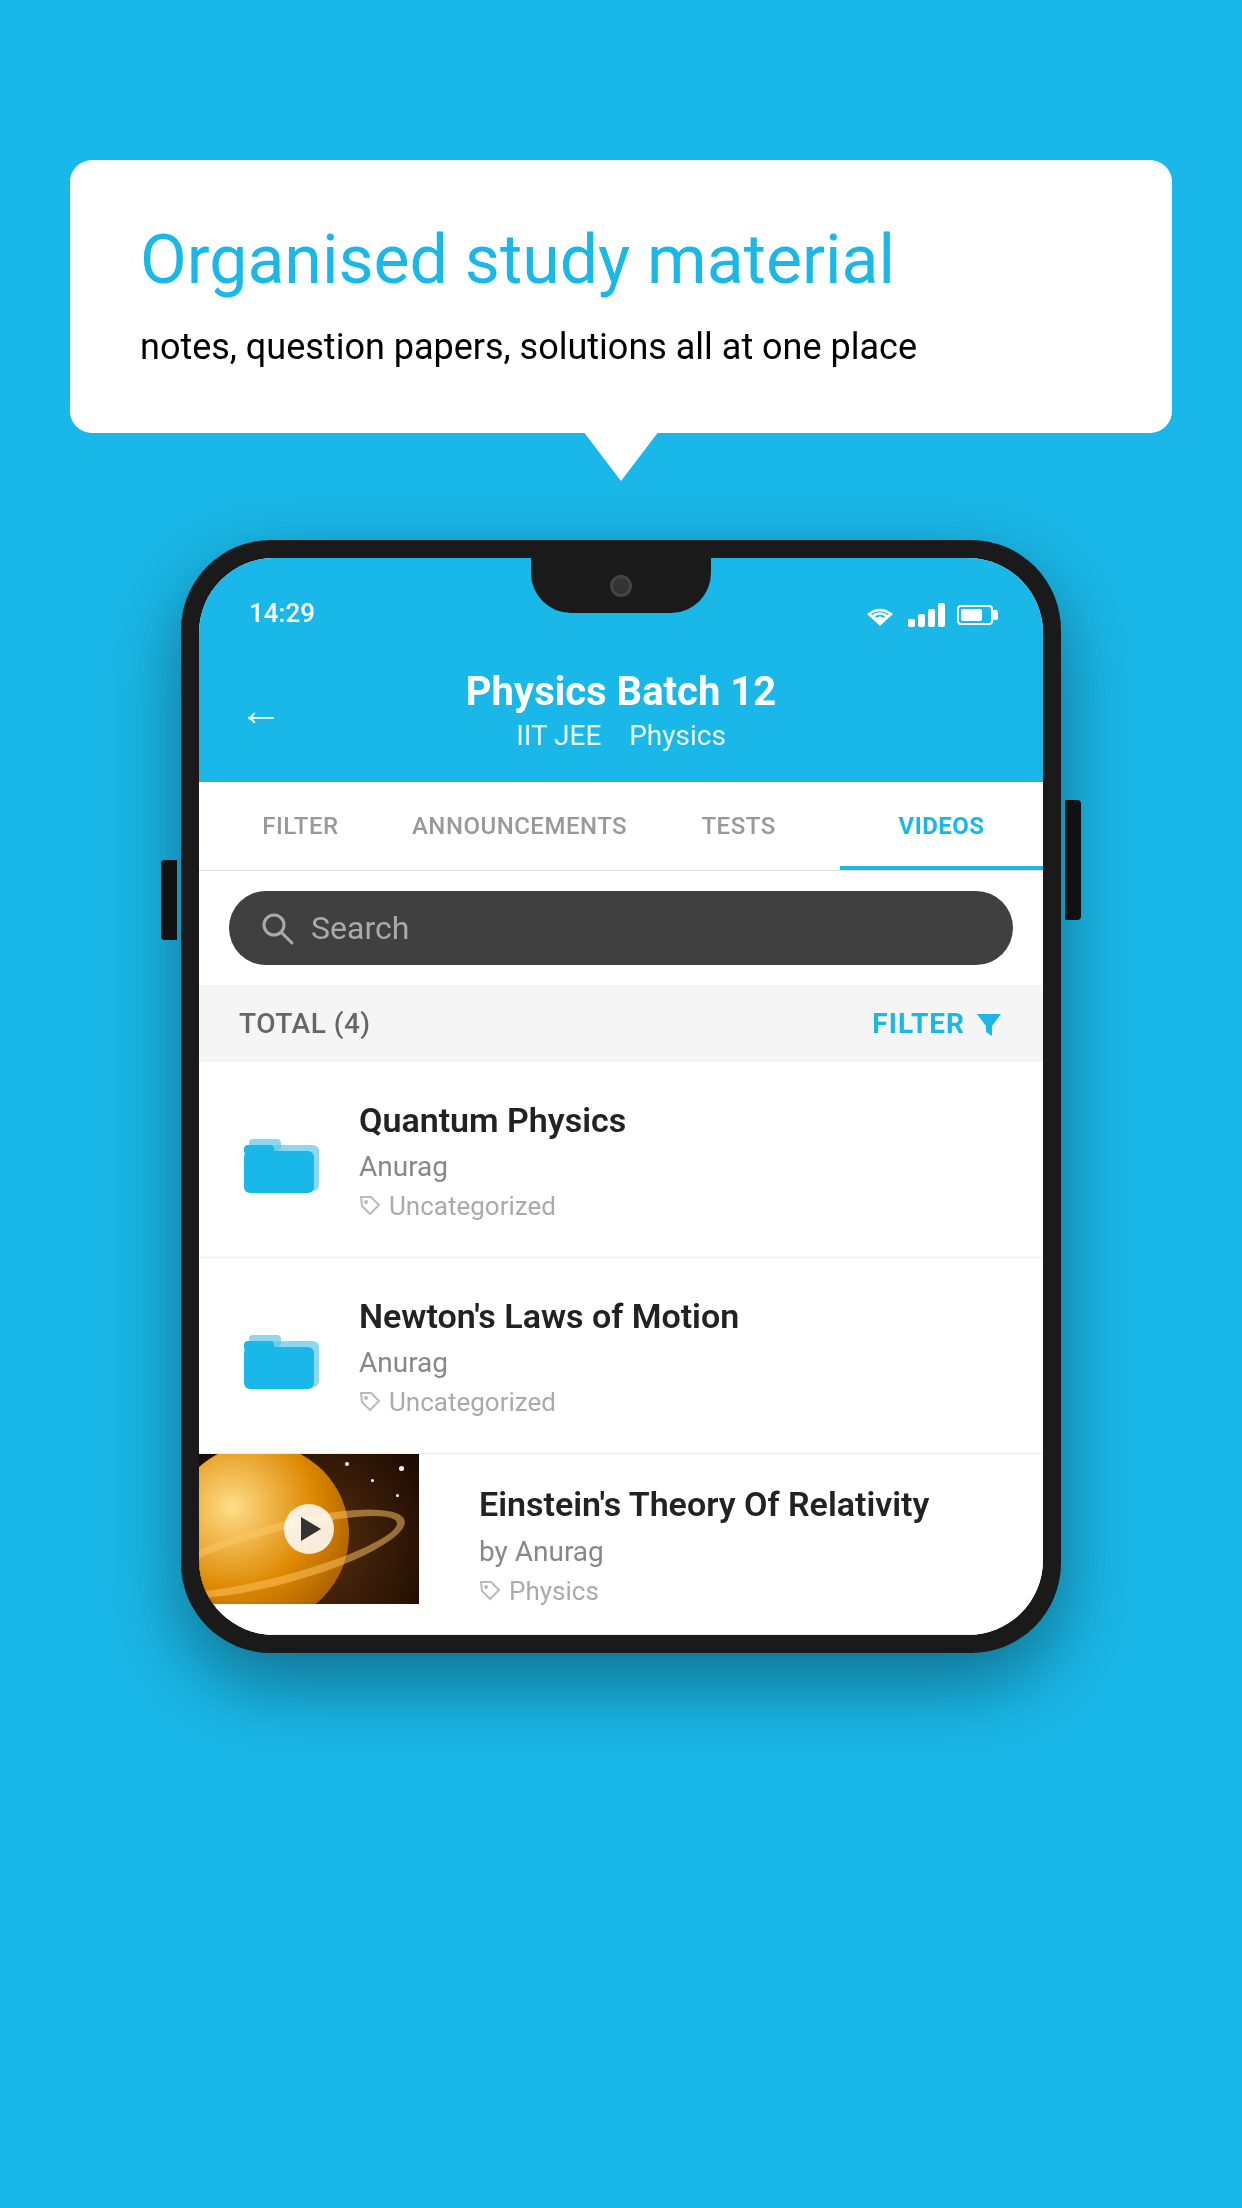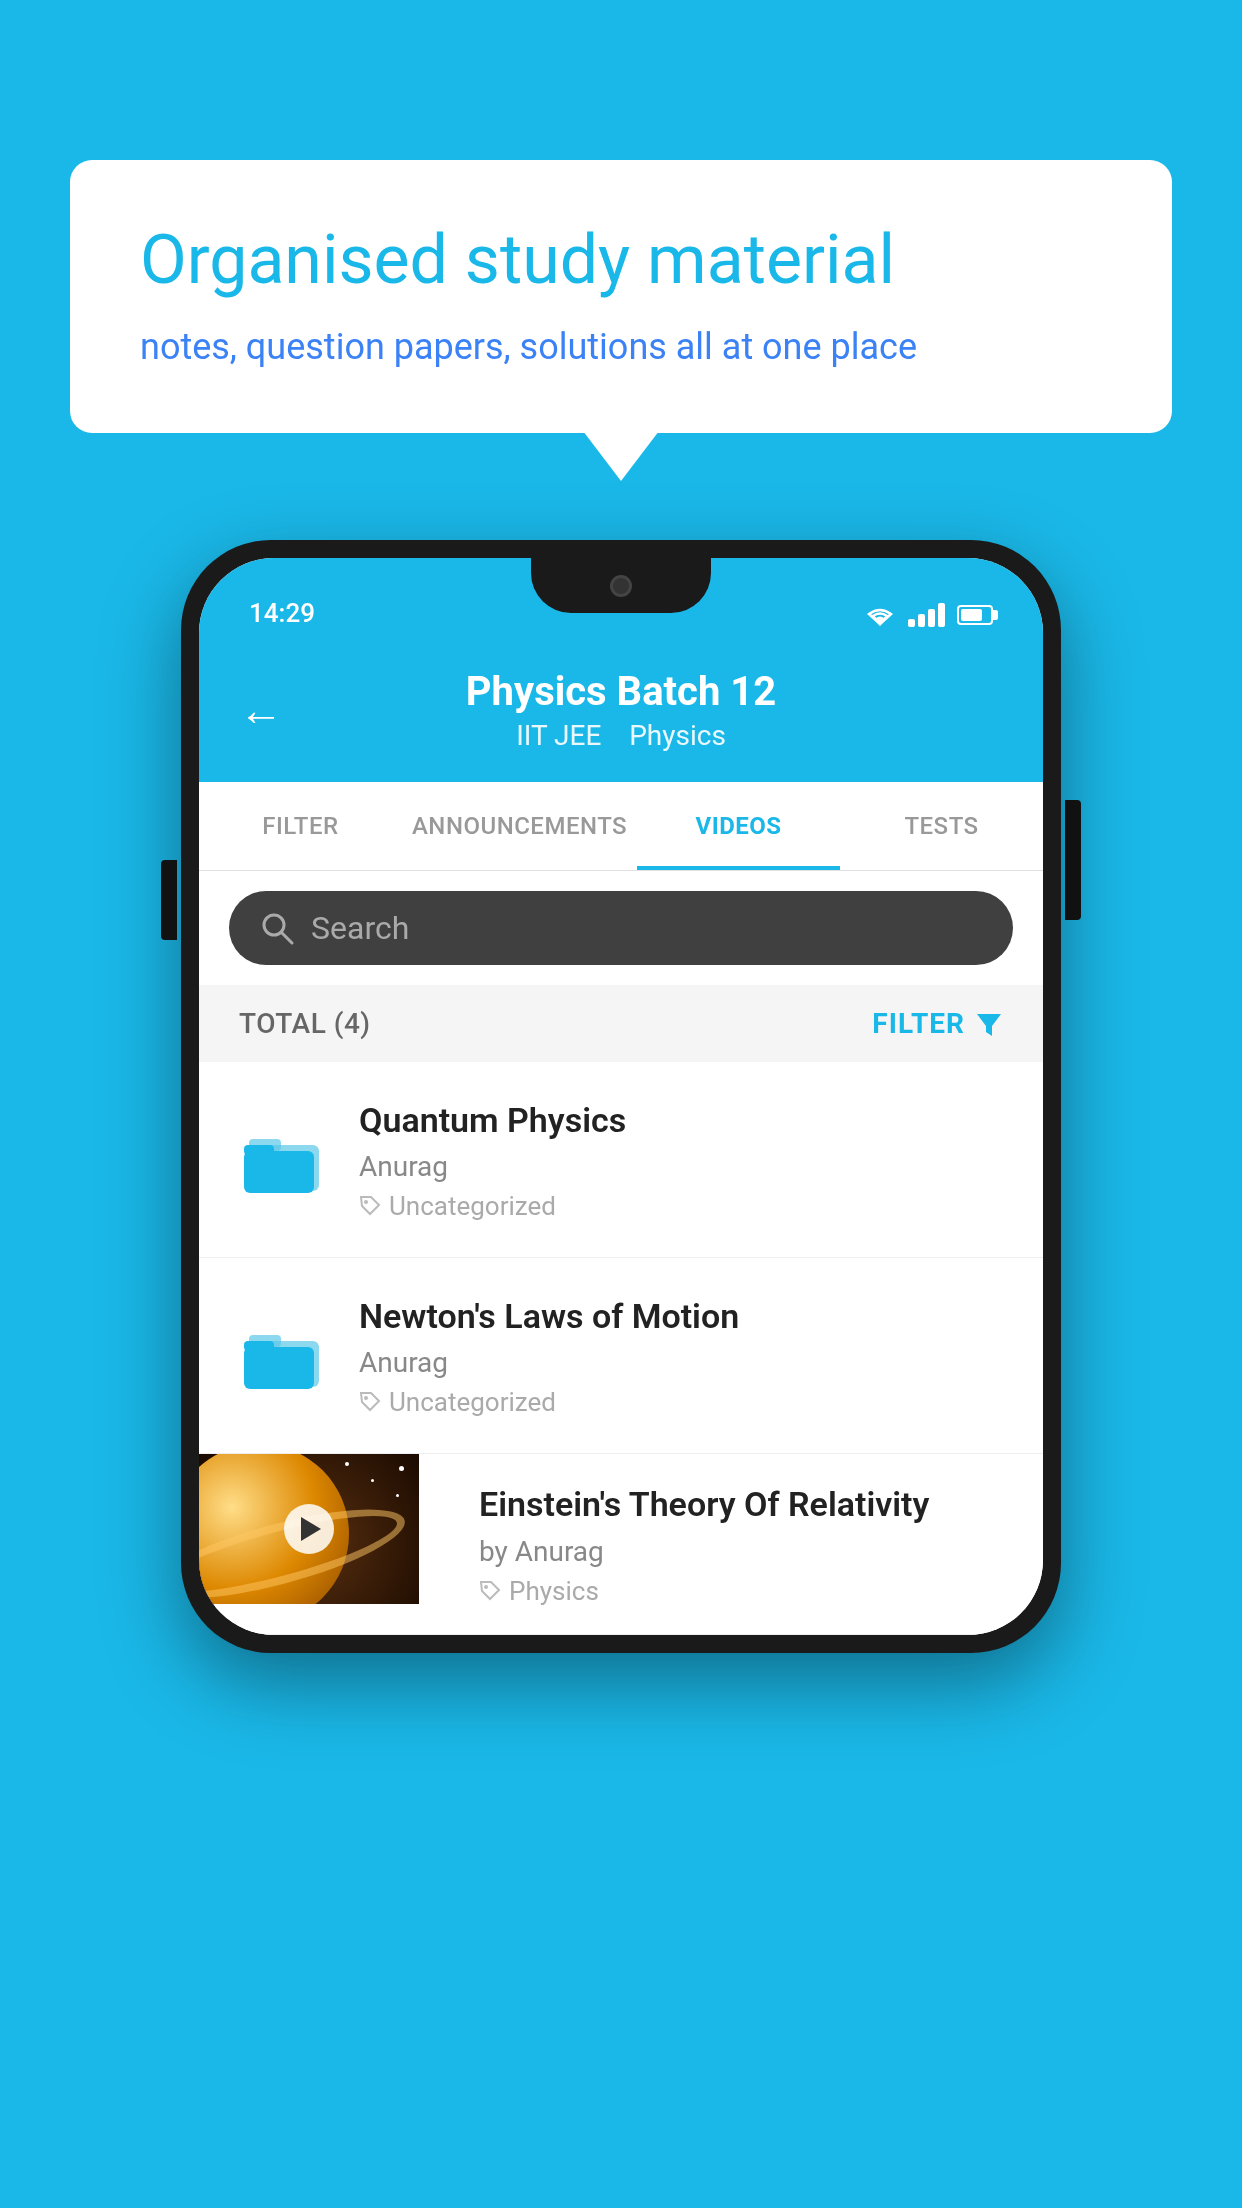--- a/index.html
+++ b/index.html
@@ -43,21 +43,21 @@
 
     .speech-bubble-title {
       color: #1ab8e8;
       font-size: 68px;
       font-weight: 400;
       line-height: 1.2;
       margin-bottom: 24px;
     }
 
     .speech-bubble-subtitle {
-      color: #3b82f6;
+      color: #000000;
       font-size: 36px;
       font-weight: 400;
     }
 
     
     .phone-wrapper {
       position: absolute;
       top: 540px;
       left: 50%;
       transform: translateX(-50%);
@@ -473,25 +473,25 @@
         </div>
       </div>
 
       <div class="tabs-container">
         <div class="tab">
           <span>FILTER</span>
         </div>
         <div class="tab">
           <span>ANNOUNCEMENTS</span>
         </div>
+        <div class="tab">
+          <span>TESTS</span>
+        </div>
         <div class="tab active">
           <span>VIDEOS</span>
-        </div>
-        <div class="tab">
-          <span>TESTS</span>
         </div>
       </div>
 
       <div class="search-container">
         <div class="search-bar">
           <svg width="36" height="36" viewBox="0 0 36 36">
             <circle cx="15" cy="15" r="10" fill="none" stroke="#aaa" stroke-width="3"></circle>
             <line x1="22" y1="22" x2="33" y2="33" stroke="#aaa" stroke-width="3" stroke-linecap="round"></line>
           </svg>
           <span class="search-text">Search</span>

